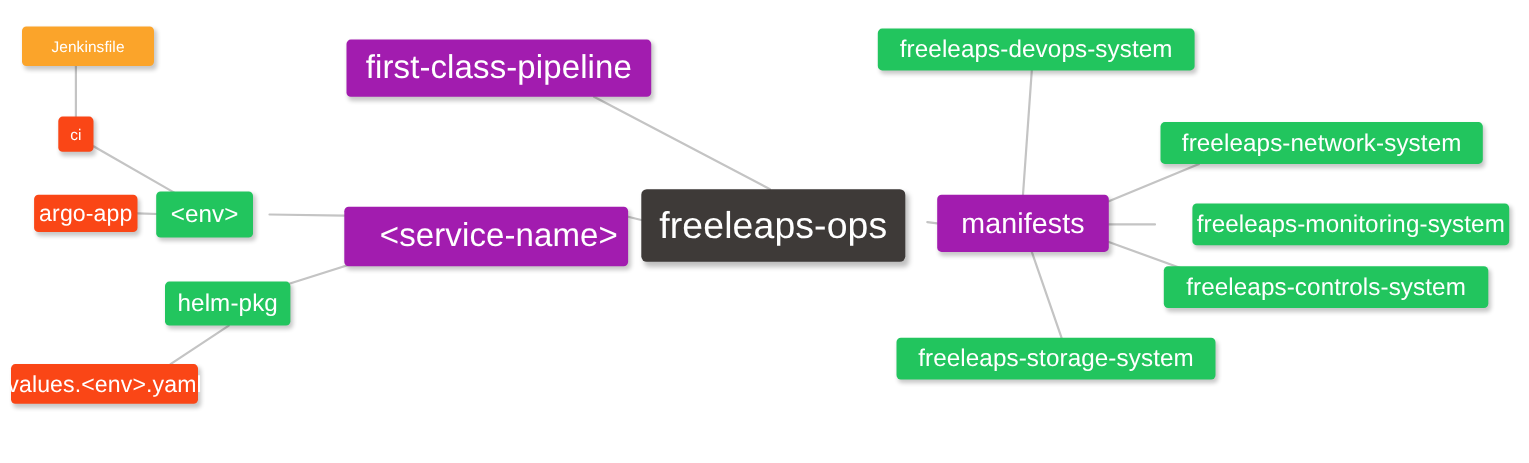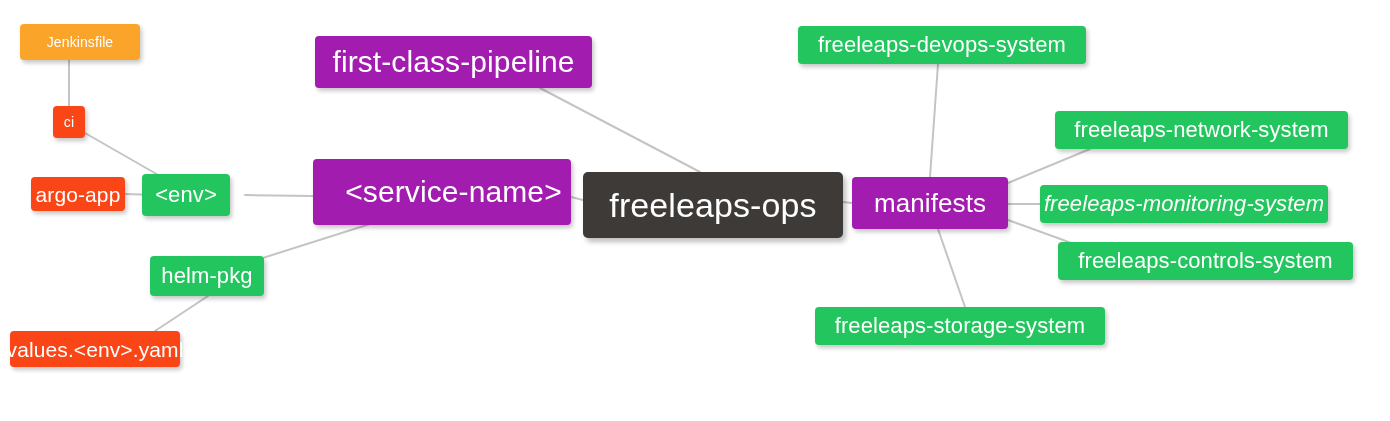--- a/index.html
+++ b/index.html
@@ -88,39 +88,39 @@
       </div>
       <div class="node green size-md" style="left: 142px; top: 174px; width: 88px; height: 42px;">
         <span>&lt;env&gt;</span>
       </div>
       <div class="node green size-md" style="left: 150px; top: 256px; width: 114px; height: 40px;">
         <span>helm-pkg</span>
       </div>
       <div class="node red size-sm" style="left: 10px; top: 331px; width: 170px; height: 36px;">
         <span>values.&lt;env&gt;.yaml</span>
       </div>
-      <div class="node blue size-xl" style="left: 313px; top: 159px; width: 258px; height: 66px; padding-left: 37px;">
+      <div class="node blue size-xl" style="left: 313px; top: 188px; width: 258px; height: 54px; padding-left: 37px;">
         <span>&lt;service-name&gt;</span>
       </div>
       <div class="node blue size-xl" style="left: 315px; top: 36px; width: 277px; height: 52px;">
         <span>first-class-pipeline</span>
       </div>
-      <div class="node root size-xl" style="left: 583px; top: 172px; width: 260px; height: 66px;">
+      <div class="node root size-xl" style="left: 583px; top: 172px; width: 240px; height: 66px;">
         <span>freeleaps-ops</span>
       </div>
       <div class="node blue size-lg" style="left: 852px; top: 177px; width: 156px; height: 52px;">
         <span>manifests</span>
       </div>
       <div class="node green size-md" style="left: 798px; top: 26px; width: 288px; height: 38px;">
         <span>freeleaps-devops-system</span>
       </div>
       <div class="node green size-md" style="left: 1055px; top: 111px; width: 293px; height: 38px;">
         <span>freeleaps-network-system</span>
       </div>
-      <div class="node green size-md" style="left: 1040px; top: 185px; width: 288px; height: 38px; font-style: italic;">
+      <div class="node green size-md" style="left: 1084px; top: 185px; width: 288px; height: 38px;">
         <span>freeleaps-monitoring-system</span>
       </div>
       <div class="node green size-md" style="left: 1058px; top: 242px; width: 295px; height: 38px;">
         <span>freeleaps-controls-system</span>
       </div>
       <div class="node green size-md" style="left: 815px; top: 307px; width: 290px; height: 38px;">
         <span>freeleaps-storage-system</span>
       </div>
     </div>
 </div>

